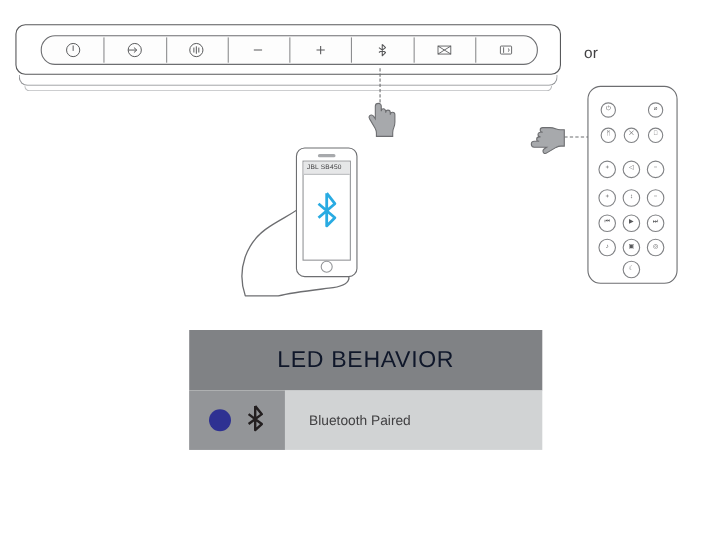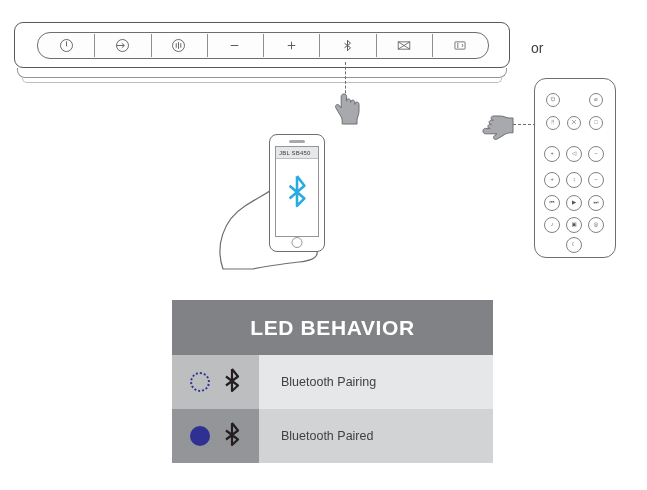--- a/index.html
+++ b/index.html
@@ -197,26 +197,26 @@
   #led-table {
     position: absolute;
     left: 172px;
     top: 300px;
     width: 321px;
     height: 163px;
   }
   #led-header {
     height: 55px;
     background: #808285;
-    color: #ffffff;
+    color: #0f172a;
     display: flex;
     align-items: center;
     justify-content: center;
     font-size: 21px;
-    font-weight: bold;
+    font-weight: normal;
     letter-spacing: .6px;
   }
   .led-row {
     display: flex;
     align-items: center;
     height: 54px;
   }
   .led-row.r1 { background: #e6e7e8; }
   .led-row.r1 .led-icons { background: #bcbec0; }
   .led-row.r2 { background: #d1d3d4; }
@@ -423,31 +423,20 @@
         </svg>
       </div>
     </div>
     <div id="phone-home"></div>
   </div>
 </div>
 
 <div id="led-table">
   <div id="led-header">LED BEHAVIOR</div>
 
-  <div class="led-row r1">
-    <div class="led-icons">
-      <div class="dot-dashed"></div>
-      <span>
-        <svg width="18" height="26" viewBox="0 0 18 26">
-          <path d="M9 2 L9 24 L15 18.5 L3 9.5 M3 18.5 L15 9.5 L9 2" fill="none" stroke="#231f20" stroke-width="2.2" stroke-linejoin="round"></path>
-        </svg>
-      </span>
-    </div>
-    <div class="led-label">Bluetooth Pairing</div>
-  </div>
 
   <div class="led-row r2">
     <div class="led-icons">
       <div class="dot-solid"></div>
       <span>
         <svg width="18" height="26" viewBox="0 0 18 26">
           <path d="M9 2 L9 24 L15 18.5 L3 9.5 M3 18.5 L15 9.5 L9 2" fill="none" stroke="#231f20" stroke-width="2.2" stroke-linejoin="round"></path>
         </svg>
       </span>
     </div>

